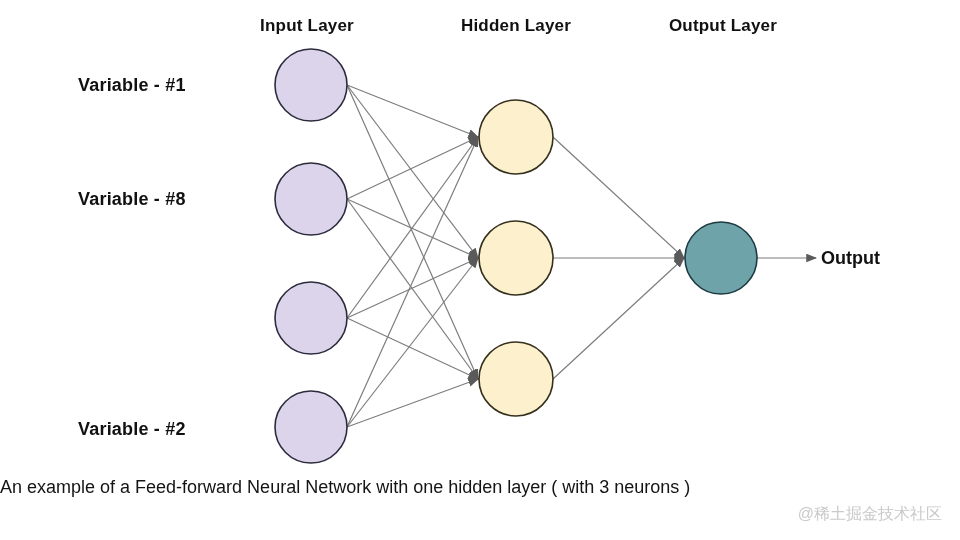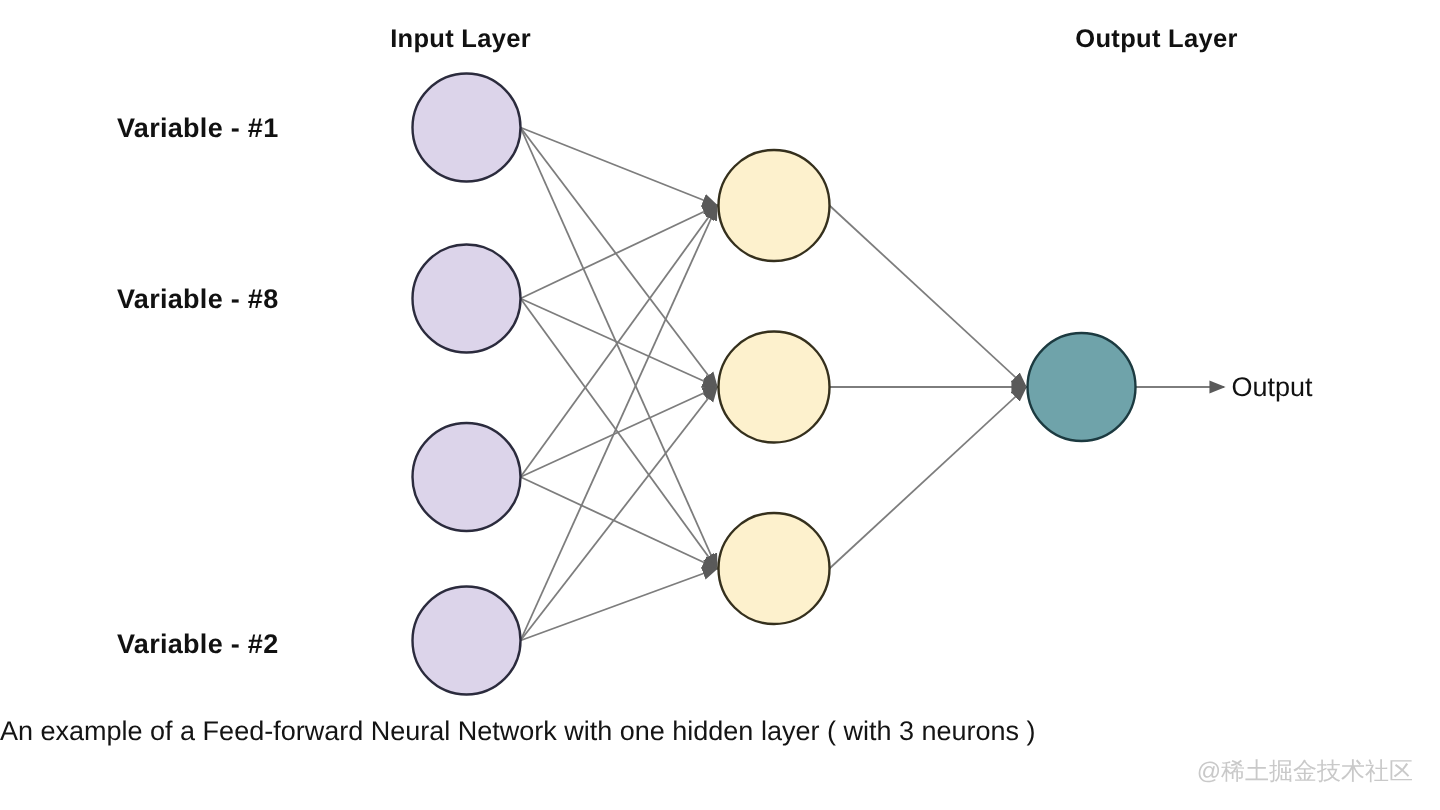--- a/index.html
+++ b/index.html
@@ -9,30 +9,30 @@
   }
   .stage{position:absolute;left:0;top:0;width:960px;height:503px;border-radius:22px;}
   svg#net-svg{position:absolute;left:0;top:0;}
   .txt{position:absolute;color:#111111;white-space:nowrap;}
   .layer-hdr{
     font-size:17px;font-weight:bold;transform:translateX(-50%);
     letter-spacing:0.2px;
   }
   .hdr-input{left:307px;top:16px;}
   .hdr-hidden{left:516px;top:16px;}
-  .hdr-output{left:723px;top:16px;margin-left:48px;}
+  .hdr-output{left:723px;top:16px;}
   .var-label{
     left:78px;font-size:18px;font-weight:bold;letter-spacing:0.2px;text-align:center;
   }
   .var-1{top:75px;}
   .var-2{top:189px;}
   .var-3{top:307px;}
   .var-4{top:419px;}
   .output-label{
-    left:821px;top:248px;font-size:18px;font-weight:normal;
+    left:821px;top:248px;font-size:18px;font-weight:bold;
   }
   .caption{
     left:0;top:477px;width:960px;
     font-size:18px;font-weight:normal;color:#141414;
   }
   .watermark{
     right:18px;top:504px;left:auto;
     font-size:16px;color:#c9c9c9;font-weight:normal;
   }
 </style>
@@ -67,20 +67,21 @@
       <circle cx="311" cy="199" r="36" fill="#dcd4ea" stroke="#2b2b3d" stroke-width="1.6"></circle>
       <circle cx="311" cy="318" r="36" fill="#dcd4ea" stroke="#2b2b3d" stroke-width="1.6"></circle>
       <circle cx="311" cy="427" r="36" fill="#dcd4ea" stroke="#2b2b3d" stroke-width="1.6"></circle>
       <circle cx="516" cy="137" r="37" fill="#fdf1cd" stroke="#35301d" stroke-width="1.6"></circle>
       <circle cx="516" cy="258" r="37" fill="#fdf1cd" stroke="#35301d" stroke-width="1.6"></circle>
       <circle cx="516" cy="379" r="37" fill="#fdf1cd" stroke="#35301d" stroke-width="1.6"></circle>
       <circle cx="721" cy="258" r="36" fill="#6fa3aa" stroke="#1c3a40" stroke-width="1.6"></circle>
     </svg>
 
   <div class="txt layer-hdr hdr-input">Input Layer</div>
+  <div class="txt layer-hdr hdr-hidden">Hidden Layer</div>
   <div class="txt layer-hdr hdr-output">Output Layer</div>
 
   <div class="txt var-label var-1">Variable - #1</div>
   <div class="txt var-label var-2">Variable - #8</div>
   <div class="txt var-label var-4">Variable - #2</div>
 
   <div class="txt output-label">Output</div>
 
   <div class="txt caption">An example of a Feed-forward Neural Network with one hidden layer ( with 3 neurons )</div>
 

